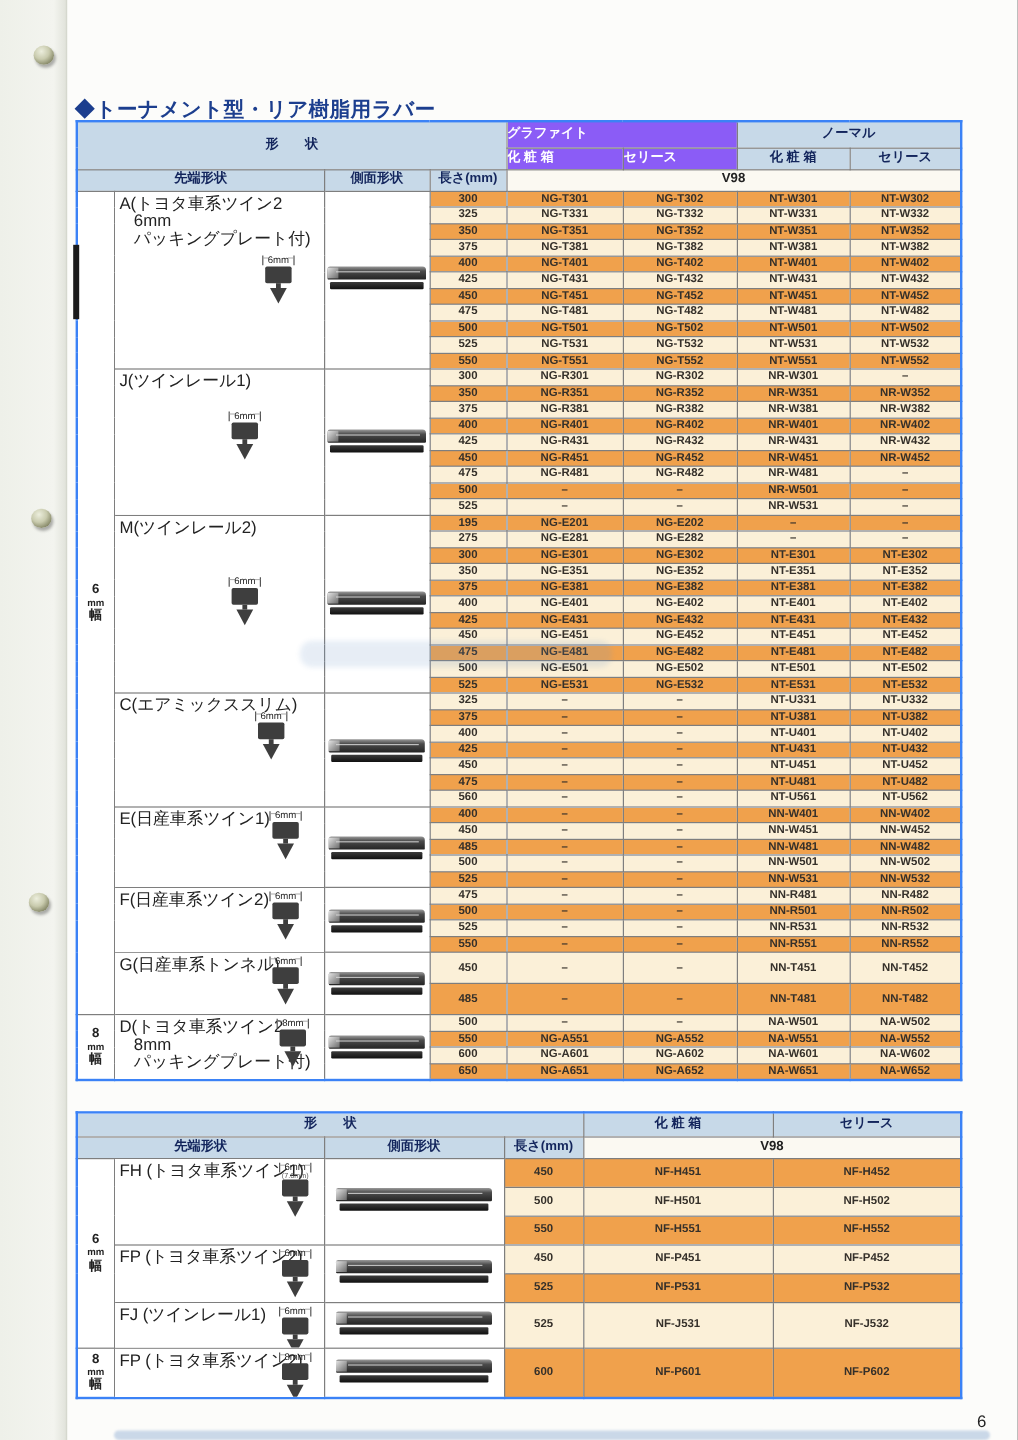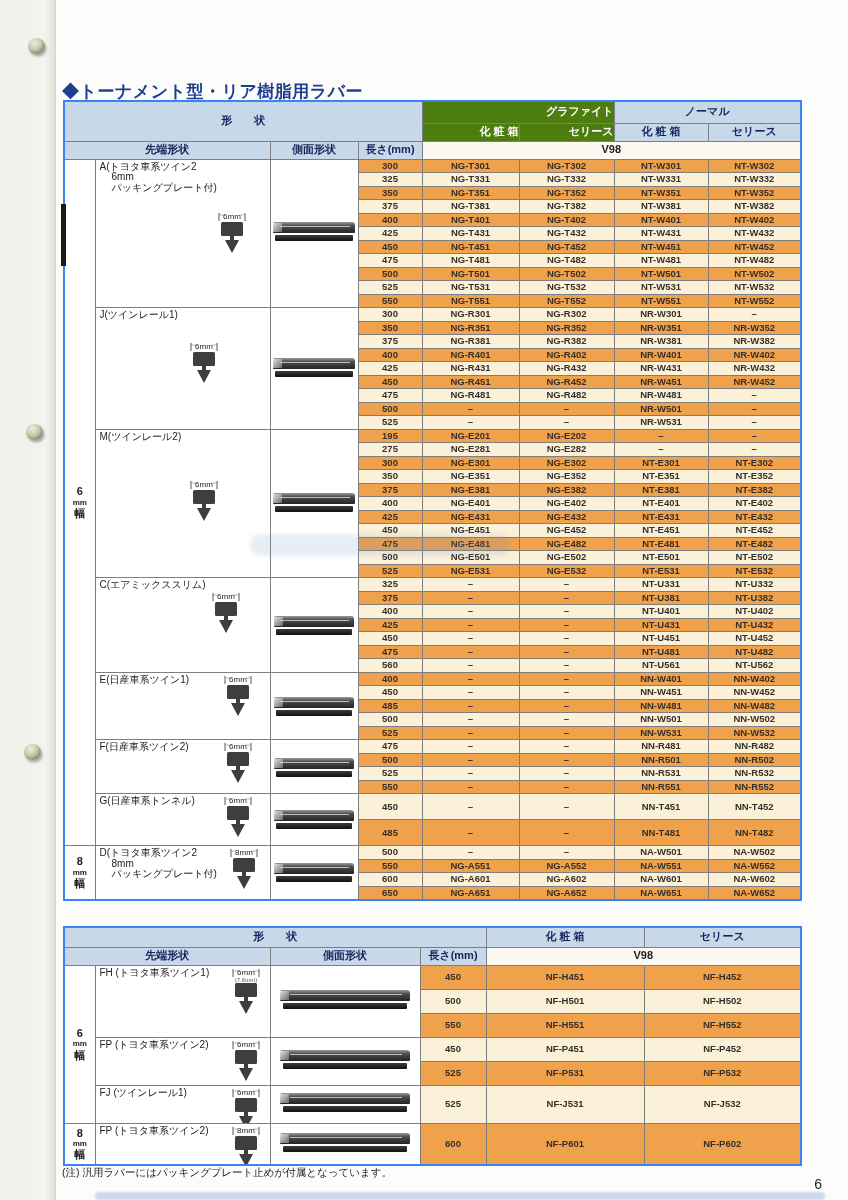--- a/index.html
+++ b/index.html
@@ -15,30 +15,30 @@
     display:flex;align-items:center;justify-content:center;box-shadow:0 1px 1px rgba(0,0,0,.25);}
   .title-text{color:#fff;font-size:30px;font-weight:bold;letter-spacing:3px;white-space:nowrap;}
   .section-heading{position:absolute;color:#1c3e8e;font-weight:bold;font-size:17px;
     letter-spacing:.5px;white-space:nowrap;}
   #sec1{left:62px;top:80px;} #sec2{left:62px;top:902px;}
   #table1-host{position:absolute;left:63px;top:100px;}
   #table2-host{position:absolute;left:63px;top:926px;}
   table.dtable{border-collapse:collapse;table-layout:fixed;border:2px solid #3b82f6;background:#fff;}
   .dtable td{border:1px solid #7e7e7e;padding:0;overflow:hidden;line-height:1.05;}
   td.hdr{background:#c7d9e8;color:#13255c;font-weight:bold;text-align:center;font-size:11px;}
-  td.hdr-navy{background:#4d7c0f;color:#ffffff;font-weight:bold;text-align:right;font-size:11px;}
+  td.hdr-navy{background:#8b5cf6;color:#ffffff;font-weight:bold;text-align:left;font-size:11px;}
   td.v98{background:#fbf9f2;color:#222;text-align:center;font-size:11px;font-weight:bold;}
   td.len,td.pn{text-align:center;font-size:9.5px;font-weight:bold;color:#35302a;}
   .row-o td.band{background:#f0a14c;}
   .row-c td.band{background:#fbf0d8;}
   td.wcell{background:#fff;text-align:center;font-weight:bold;color:#222;vertical-align:middle;}
   td.wcell .wl{font-size:11px;line-height:1.15;}
   td.wcell .wl.small{font-size:8px;}
   td.tipcell{background:#fff;vertical-align:top;position:relative;}
-  .glabel{font-size:10px;color:#222;padding:2px 0 0 4px;white-space:nowrap;}
+  .glabel{font-size:14px;color:#222;padding:2px 0 0 4px;white-space:nowrap;}
   .glabel .indent{padding-left:12px;}
   .tip-pos{position:absolute;}
   td.sidecell{background:#fff;vertical-align:middle;}
   .blade{position:relative;margin:0 auto;}
   .blade .b-top{position:absolute;left:0;top:0;width:100%;height:11px;border-radius:2px 3px 1px 1px;
     background:linear-gradient(180deg,#9a9a9a 0%,#4c4c4c 35%,#242424 100%);}
   .blade .b-clip{position:absolute;left:0;top:1px;width:9px;height:9px;z-index:2;
     background:linear-gradient(135deg,#e4e4e4 0%,#9a9a9a 60%,#6a6a6a 100%);}
   .blade .b-spine{position:absolute;left:8%;top:4px;width:86%;height:1px;background:#d3d3d3;opacity:.85;z-index:3;}
   .blade .b-bot{position:absolute;left:2%;top:13px;width:96%;height:6px;border-radius:1px;
@@ -822,19 +822,18 @@
               </div>
             </td>
             <td class="len band">600</td>
             <td class="pn band">NF-P601</td>
             <td class="pn band">NF-P602</td>
           </tr>
         </tbody>
       </table>
     </div>
 
-  <div class="note">(注) 汎用ラバーにはパッキングプレート止めが付属となっています。</div>
   <div class="pagenum">6</div>
 
   <div class="bleed-text"></div>
   <div class="bleed-band"></div>
   <div class="scan-mark"></div>
 </div>
 
 </body></html>

